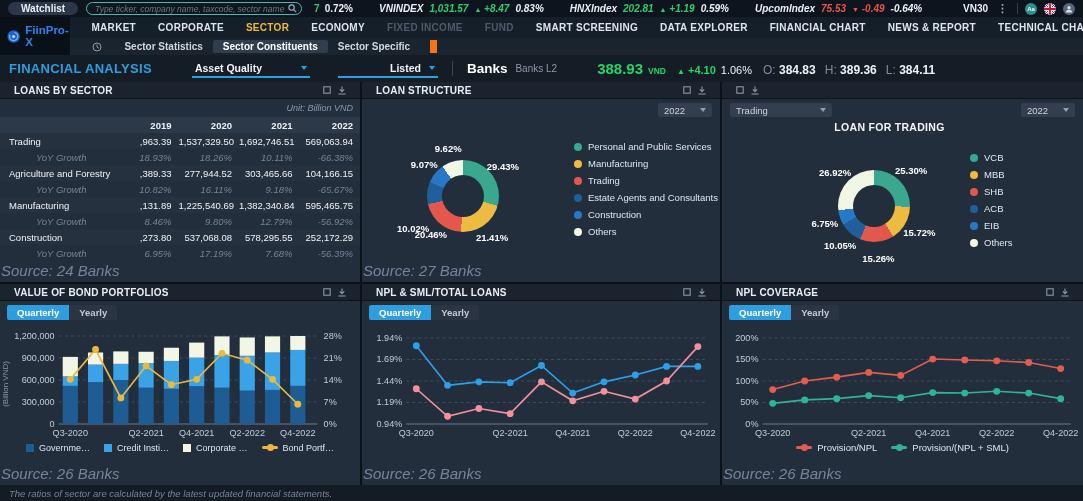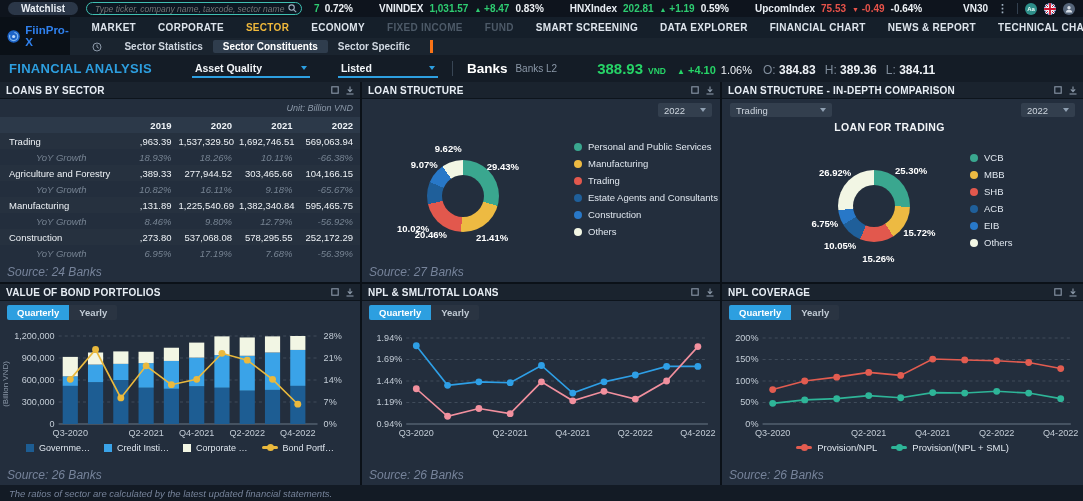--- a/index.html
+++ b/index.html
@@ -7,42 +7,42 @@
   body { background:#0b1118; font-family:"Liberation Sans",sans-serif; color:#e6ecf2; font-size:10px; }
 
   
   .topbar { height:17px; background:#0e141d; display:flex; align-items:center; padding:0 8px; gap:8px; }
   .watchlist-btn { background:#2b3748; border-radius:8px; padding:1px 13px; font-weight:bold; font-size:10px; color:#e9eef4; white-space:nowrap; }
   .searchbox { position:relative; width:216px; height:13px; }
   .searchbox input { width:100%; height:13px; background:#0d1722; border:1px solid #3fbfb2; border-radius:7px; color:#9aa7b5; font-size:8.5px; font-style:italic; padding:0 16px 0 8px; font-family:"Liberation Sans",sans-serif; outline:none; }
   .searchbox input::placeholder { color:#677避485; color:#67748  ; }
   .searchbox svg { position:absolute; right:5px; top:2px; }
   .tickfrag { display:flex; gap:5px; font-weight:bold; margin-left:4px; white-space:nowrap; }
-  .indices { display:flex; align-items:center; gap:26px; margin-left:18px; flex:1; }
+  .indices { display:flex; align-items:center; gap:26px; margin-left:18px; flex:1;font-style:italic; }
   .index-quote { display:flex; gap:6px; align-items:center; font-weight:bold; white-space:nowrap; cursor:pointer; }
   .iq-name { color:#e9eef4; }
   .up { color:#2ecc71; } .down { color:#e8534a; } .pct { color:#eef2f6; }
   .topbar-right { display:flex; align-items:center; gap:7px; }
   .kebab { color:#9fb0c0; font-size:11px; font-weight:bold; padding:0 2px; cursor:pointer; }
   .tb-divider { width:1px; height:11px; background:#323f4e; }
   .circle-icon { width:12px; height:12px; border-radius:50%; display:flex; align-items:center; justify-content:center; font-size:6px; font-weight:bold; cursor:pointer; }
   .aa-icon { background:#2e8f8a; color:#eafef9; }
   .user-icon { background:#55657a; }
 
   
   .header { display:flex; height:38px; }
   .brand { width:97px; background:#0a1017; display:flex; align-items:center; gap:5px; padding-left:7px; }
   .brand-name { color:#2f80ed; font-weight:bold; font-size:11.5px; }
   .navcol { flex:1; display:flex; flex-direction:column; }
   .mainnav { height:21px; background:#151f2a; display:flex; align-items:center; padding-left:10px; }
   .nav-item { padding:0 11px; font-size:10px; font-weight:bold; letter-spacing:.3px; color:#dde4ec; cursor:pointer; white-space:nowrap; }
   .nav-item.active { color:#f0b93b; }
   .nav-item.disabled { color:#4d5a68; cursor:default; }
   .subnav { height:17px; background:#1a242f; display:flex; align-items:center; padding-left:8px; gap:4px; }
-  .subnav-tabs { display:flex; align-items:flex-start; margin-left:8px; border-right:3px solid #f97316; padding-right:10px; }
+  .subnav-tabs { display:flex; align-items:flex-start; margin-left:8px; border-right:7px solid #f97316; padding-right:10px; }
   .subtab { padding:1px 10px; font-size:10px; font-weight:bold; color:#cfd7e0; border-radius:2px; cursor:pointer; white-space:nowrap; }
   .subtab.active { background:#2f3d4d; color:#fff; }
 
   
   .titlebar { height:27px; background:#141c26; display:flex; align-items:center; padding:0 9px; gap:14px; }
   .fa-title { color:#2d9fe0; font-weight:bold; font-size:13px; letter-spacing:.3px; }
   .dd-blue { display:flex; align-items:center; justify-content:space-between; gap:8px; border-bottom:2px solid #2d9fe0; padding:2px 3px; font-weight:bold; font-size:10.5px; color:#f2f5f8; min-width:118px; cursor:pointer; }
   .dd-blue.small { min-width:100px; }
   .caret { width:0; height:0; border-left:3.5px solid transparent; border-right:3.5px solid transparent; border-top:4.5px solid #8fa0b2; }
   .dd-blue .caret { border-top-color:#2d9fe0; }
@@ -53,36 +53,36 @@
   .big-price { color:#26d467; font-size:15px; font-weight:bold; }
   .price-cur { color:#26d467; font-size:8.5px; font-weight:bold; }
   .price-chg { color:#26d467; font-size:11px; font-weight:bold; margin-left:6px; }
   .price-pct { color:#eef2f6; font-size:11px; }
   .ohl { display:flex; gap:9px; margin-left:6px; font-size:12px; align-items:baseline; }
   .ohl .lbl { color:#7f8c9b; } .ohl .val { color:#eef2f6; font-weight:bold; }
 
   
   .grid { display:grid; grid-template-columns:360px 358px 361px; grid-template-rows:200px 201px; gap:2px; background:#0b1118; }
   .panel { background:#232e3d; display:flex; flex-direction:column; overflow:hidden; }
-  .phead { height:17px; background:#1a232e; border-bottom:1px solid #0d141c; display:flex; align-items:center; justify-content:space-between; padding:0 6px; }
+  .phead { height:17px; background:#1a232e; border-bottom:1px solid #0d141c; display:flex; align-items:center; justify-content:space-between; padding:0 14px; }
   .ptitle { font-size:10px; font-weight:bold; letter-spacing:.2px; color:#e8eef5; white-space:nowrap; }
   .picons { display:flex; gap:7px; align-items:center; }
   .picons svg { cursor:pointer; }
   .pbody { flex:1; position:relative; }
 
   
   .unit-label { position:absolute; top:4px; right:7px; font-style:italic; color:#8b98a8; font-size:9px; }
   table.sector-table { width:100%; border-collapse:collapse; margin-top:18px; table-layout:fixed; }
   .sector-table th, .sector-table td { height:16px; font-size:9.5px; padding:0 7px 0 0; text-align:right; white-space:nowrap; overflow:hidden; }
   .sector-table th:first-child, .sector-table td:first-child { text-align:left; padding-left:9px; width:118px; }
   .sector-table thead th { background:#2c3949; color:#eef2f6; font-weight:bold; }
   tr.sector-row td { color:#eef2f6; background:#26313f; }
   tr.growth-row td { color:#76839 Dae2; color:#76839 2; color:#768392; font-style:italic; }
   tr.growth-row td:first-child { padding-left:36px; }
-  .source-note { position:absolute; bottom:3px; left:7px; font-style:italic; color:#76839a; font-size:12px; }
+  .source-note { position:absolute; bottom:3px; left:1px; font-style:italic; color:#76839a; font-size:15px; }
 
   
   .dd { position:absolute; display:flex; align-items:center; justify-content:space-between; background:#333f4e; border-radius:2px; height:14px; padding:0 6px; font-size:9.5px; color:#ccd4dd; cursor:pointer; }
   .dd.year { top:4px; right:8px; width:54px; }
   .dd.cat { top:4px; left:8px; width:102px; }
 
   
   .donut { position:absolute; border-radius:50%; }
   .donut-hole { position:absolute; border-radius:50%; background:#232e3d; }
   .donut-label { position:absolute; transform:translate(-50%,-50%); font-weight:bold; font-size:9.5px; color:#fff; white-space:nowrap; }
@@ -212,21 +212,21 @@
     </div>
   </div>
 </div>
 
 <div class="titlebar">
   <span class="fa-title">FINANCIAL ANALYSIS</span>
   <span class="dd-blue" style="margin-left:26px;">
     <span>Asset Quality</span>
       <i class="caret"></i>
   </span>
-  <span class="dd-blue small" style="margin-left:14px;">
+  <span class="dd-blue small" style="margin-left:14px;justify-content:flex-end;">
     <span>Listed</span>
       <i class="caret"></i>
   </span>
   <span class="v-divider"></span>
   <span class="sector-name">Banks</span>
   <span class="sector-sub">Banks L2</span>
   <span class="price-group">
     <span class="big-price">388.93</span>
     <span class="price-cur">VND</span>
     <span class="price-chg"><span style="font-size:8px;">▲</span> <span>+4.10</span></span>
@@ -381,21 +381,20 @@
           <div class="dlegend-item">
             <span class="dlegend-dot" style="background: rgb(242, 246, 228);"></span>
             <span class="dlegend-text">Others</span>
           </div>
         </div>
       </div>
   </div>
 
   <div class="panel">
     <div class="phead">
-      <span class="ptitle">LOAN STRUCTURE - IN-DEPTH COMPARISON</span>
       <span class="picons">
         <svg width="8" height="8" viewBox="0 0 8 8">
             <rect x="0.8" y="0.8" width="6.4" height="6.4" fill="none" stroke="#8b98a8" stroke-width="1.1"></rect>
           </svg>
         <svg width="8" height="9" viewBox="0 0 8 9">
             <path d="M4 0.5 V5.2 M1.8 3.4 L4 5.6 L6.2 3.4" fill="none" stroke="#8b98a8" stroke-width="1.1"></path>
             <line x1="0.5" y1="8" x2="7.5" y2="8" stroke="#8b98a8" stroke-width="1.1"></line>
           </svg>
       </span>
     </div>

